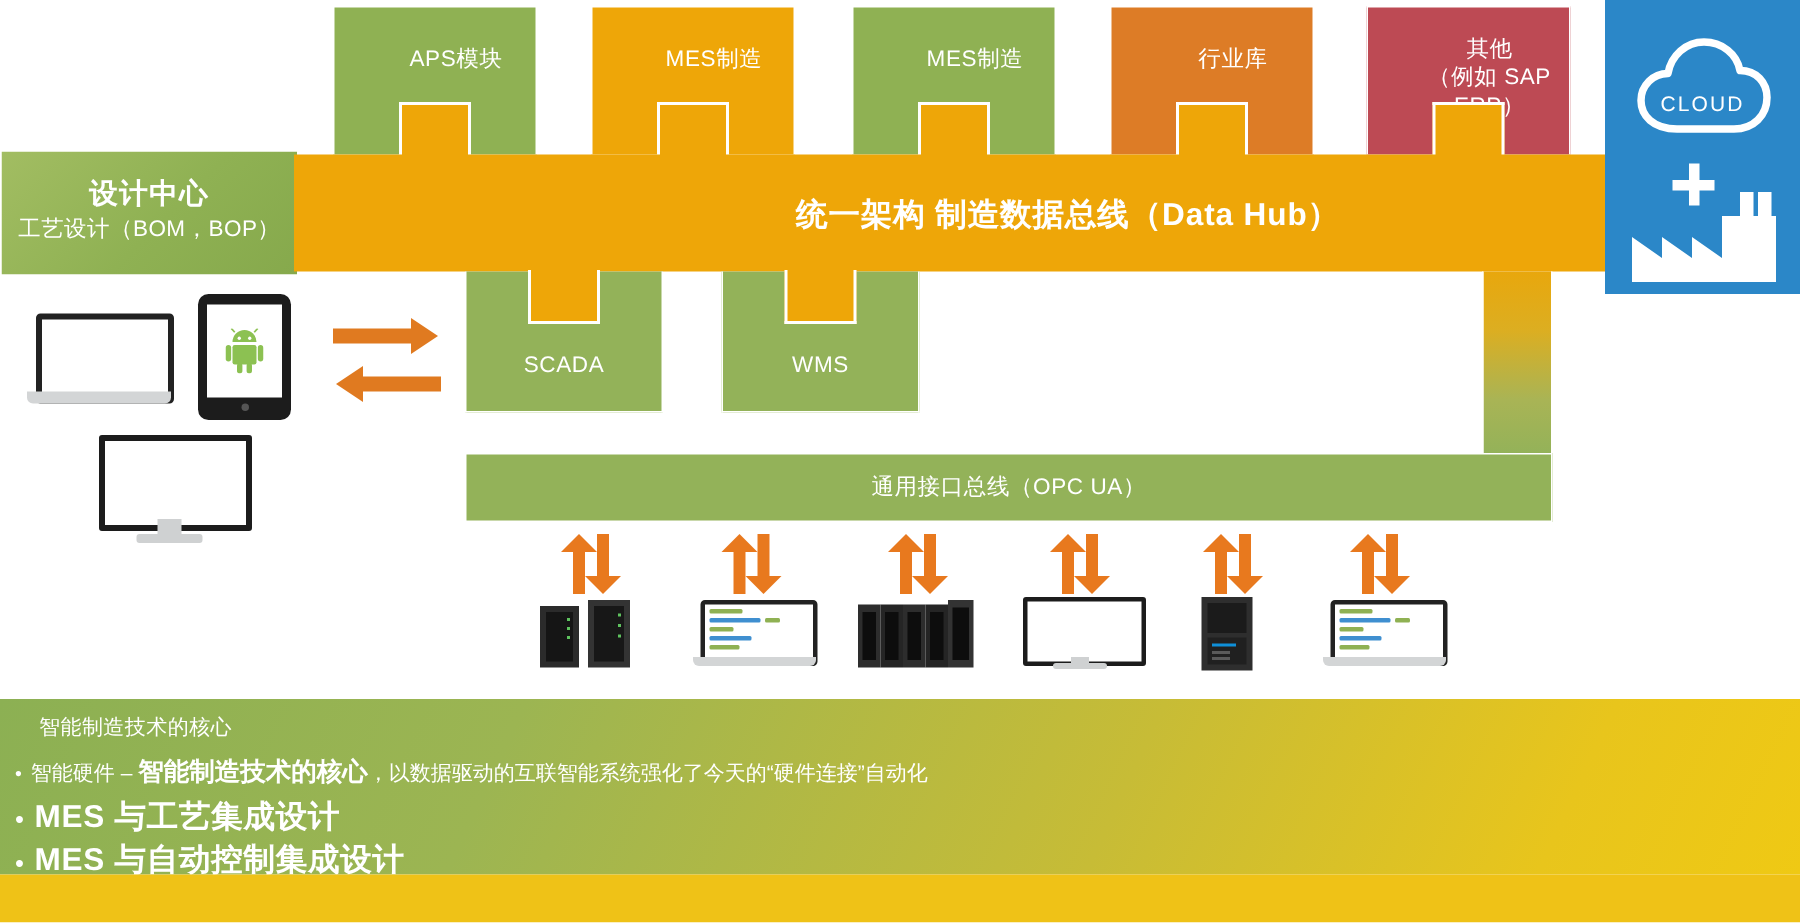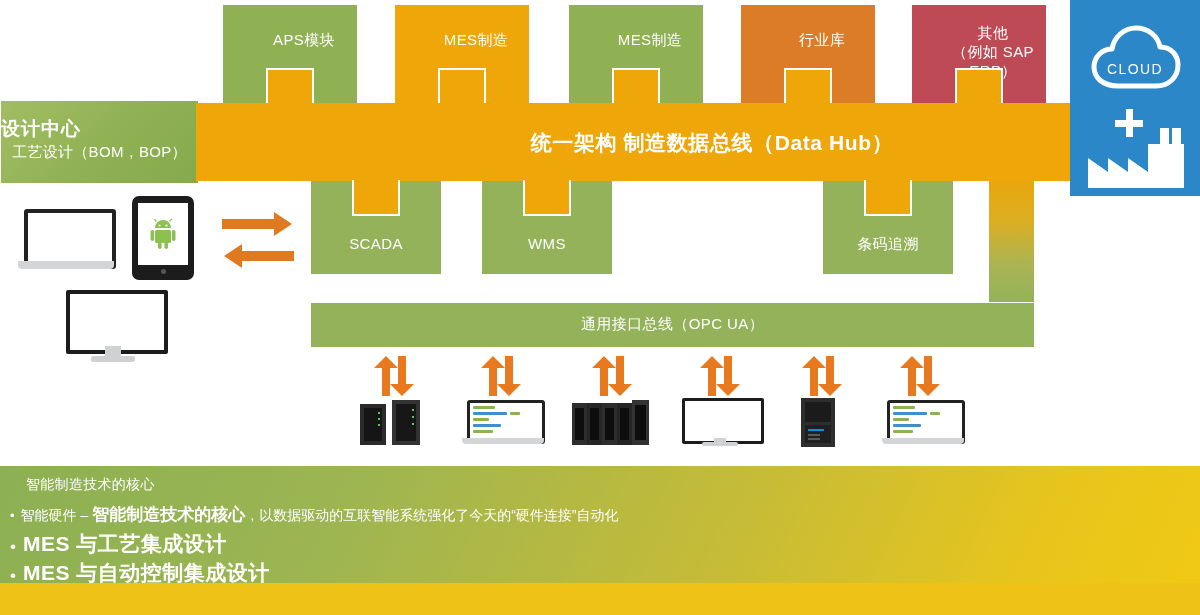--- a/index.html
+++ b/index.html
@@ -47,21 +47,21 @@
     font-size:21px;font-weight:bold;letter-spacing:.6px;
   }
 
   
   #designcenter{
     position:absolute;left:0;top:100px;width:197px;height:82px;
     background:linear-gradient(135deg,#a2bd62 0%,#8fb153 55%,#86a94c 100%);
     border:1px solid #ffffff;
   }
   #designcenter .dc-main{
-    position:absolute;left:0;right:0;top:15px;
+    position:absolute;left:0;right:0;top:15px;text-align:center;
     color:#fff;font-size:19px;font-weight:bold;letter-spacing:1px;
   }
   #designcenter .dc-sub{
     position:absolute;left:0;right:0;top:42px;text-align:center;
     color:#fff;font-size:15px;letter-spacing:.3px;
   }
 
   
   .midblk{
     position:absolute;top:181px;height:93px;
@@ -197,24 +197,20 @@
     <span class="notch"></span>
     <span class="blk-label">SCADA</span>
   </div>
 
   <div class="midblk" style="left:481px;width:130px;background:#93b259;">
     <span class="notch"></span>
     <span class="blk-label">WMS</span>
   </div>
 
 
-  <div class="midblk" style="left:822px;width:130px;background:#93b259;">
-    <span class="notch"></span>
-    <span class="blk-label">条码追溯</span>
-  </div>
 
   <div id="vconn"></div>
 
   <div id="opcbar">
     <span class="opc-text">通用接口总线（OPC UA）</span>
   </div>
 
   <div id="cloudpanel">
     <svg class="abs" style="left:18px;top:22px;" width="96" height="72" viewBox="0 0 96 72">
       <path d="M30 64 C14 64 6 55 6 45 C6 35 14 27 24 27 C26 15 36 6 48 6 C60 6 70 14 72 25

